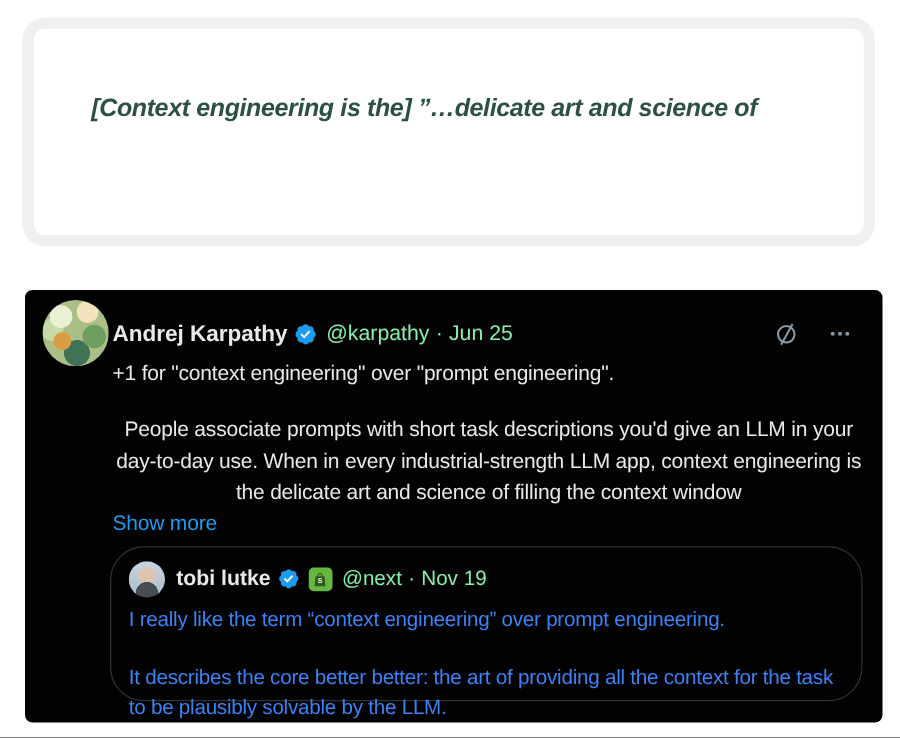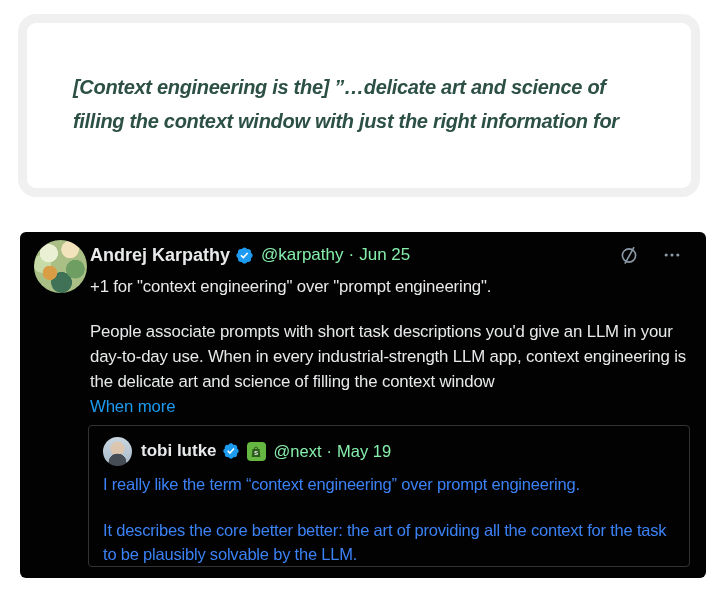--- a/index.html
+++ b/index.html
@@ -50,21 +50,21 @@
       radial-gradient(circle at 68% 18%, #f2e3bd 0 15%, rgba(0,0,0,0) 16%),
       radial-gradient(circle at 78% 55%, #6f9e63 0 18%, rgba(0,0,0,0) 19%),
       radial-gradient(circle at 30% 62%, #d99d45 0 14%, rgba(0,0,0,0) 15%),
       radial-gradient(circle at 52% 80%, #3f7257 0 20%, rgba(0,0,0,0) 21%),
       radial-gradient(circle at 15% 45%, #c7dba8 0 16%, rgba(0,0,0,0) 17%),
       #a9bf85;
   }
   .tweet-content {
     margin-left: 70px;
     margin-right: 14px;
-    padding-top: 11px;
+    padding-top: 23px;
   }
   .header-row {
     display: flex;
     align-items: center;
     height: 24px;
     white-space: nowrap;
   }
   .display-name { font-size: 18px; font-weight: bold; color: #e7e9ea; }
   .badge { margin-left: 5px; flex: none; display: inline-flex; }
   .meta { color: #86efac; font-size: 17px; }
@@ -80,39 +80,39 @@
   .icon-btn { display: inline-flex; cursor: pointer; }
 
   .tweet-body {
     margin-top: 7px;
     font-size: 16.8px;
     letter-spacing: -0.15px;
     line-height: 25px;
     color: #e7e9ea;
     max-width: 602px;
   }
-  .tweet-body .para { margin-top: 20px; }
+  .tweet-body .para { margin-top: 20px; text-align: center; }
   .show-more {
     display: inline-block;
     color: #1d9bf0;
     line-height: 21px;
     margin-top: 2px;
     text-decoration: none;
     cursor: pointer;
     font-size: 16.8px;
   }
 
   
   .quoted-card {
     margin-top: 6px;
     margin-left: -2px;
     width: 602px;
-    height: 142px;
+    height: 124px;
     border: 1px solid #2f3336;
-    border-radius: 4px;
+    border-radius: 27px;
     padding: 10px 14px;
     cursor: pointer;
   }
   .q-header {
     display: flex;
     align-items: center;
     height: 30px;
     white-space: nowrap;
   }
   .q-avatar {
@@ -147,21 +147,20 @@
     justify-content: center;
     flex: none;
   }
 </style>
 </head>
 <body>
 
 <div class="pull-card">
   <div class="pull-quote">
     <div>[Context engineering is the] ”…delicate art and science of</div>
-    <div>filling the context window with just the right information for</div>
   </div>
 </div>
 
 <div class="tweet-card">
 
   <div class="tweet-avatar"></div>
 
   <div class="tweet-content">
 
     <div class="header-row">
@@ -189,42 +188,42 @@
               <circle cx="12" cy="12" r="1.9"></circle>
               <circle cx="19" cy="12" r="1.9"></circle>
           </svg>
         </span>
       </span>
     </div>
 
     <div class="tweet-body">
       <div>+1 for "context engineering" over "prompt engineering".</div>
       <div class="para">People associate prompts with short task descriptions you'd give an LLM in your day-to-day use. When in every industrial-strength LLM app, context engineering is the delicate art and science of filling the context window</div>
-      <a class="show-more">When more</a>
+      <a class="show-more">Show more</a>
     </div>
 
     <div class="quoted-card">
       <div class="q-header">
         <span class="q-avatar"></span>
         <span class="q-name">tobi lutke</span>
         <span class="badge">
           <svg width="18" height="18" viewBox="0 0 24 24">
             <path fill="#1d9bf0" d="M22.25 12c0-1.43-.88-2.67-2.19-3.34.46-1.39.2-2.9-.81-3.91s-2.52-1.27-3.91-.81c-.66-1.31-1.91-2.19-3.34-2.19s-2.67.88-3.33 2.19c-1.4-.46-2.91-.2-3.92.81s-1.26 2.52-.8 3.91c-1.31.67-2.2 1.91-2.2 3.34s.89 2.67 2.2 3.34c-.46 1.39-.21 2.9.8 3.91s2.52 1.26 3.91.81c.67 1.31 1.91 2.19 3.34 2.19s2.68-.88 3.34-2.19c1.39.45 2.9.2 3.91-.81s1.27-2.52.81-3.91c1.31-.67 2.19-1.91 2.19-3.34z"></path>
             <path fill="#ffffff" d="M10.54 16.2L6.8 12.46l1.41-1.42 2.26 2.26 4.8-5.23 1.47 1.36-6.2 6.77z"></path>
           </svg>
         </span>
         <span class="shopify-badge">
           <svg width="12" height="13" viewBox="0 0 12 13">
             <path fill="#2e5c1c" d="M4 3.6C4 2.4 4.9 1.4 6 1.4s2 1 2 2.2v.4h1.6l.7 8H1.7l.7-8H4v-.4zm1 .4h2v-.4c0-.7-.4-1.2-1-1.2s-1 .5-1 1.2v.4z"></path>
             <text x="6" y="9.6" text-anchor="middle" font-size="5.6" font-weight="bold" fill="#ffffff" font-family="Liberation Sans, sans-serif">S</text>
           </svg>
         </span>
         <span class="meta handle">@next</span>
         <span class="meta sep">·</span>
-        <span class="meta">May 19</span>
+        <span class="meta">Nov 19</span>
       </div>
       <div class="q-body">
         <div>I really like the term “context engineering” over prompt engineering.</div>
         <div class="para2">It describes the core better better: the art of providing all the context for the task to be plausibly solvable by the LLM.</div>
       </div>
     </div>
 
   </div>
 </div>
 

